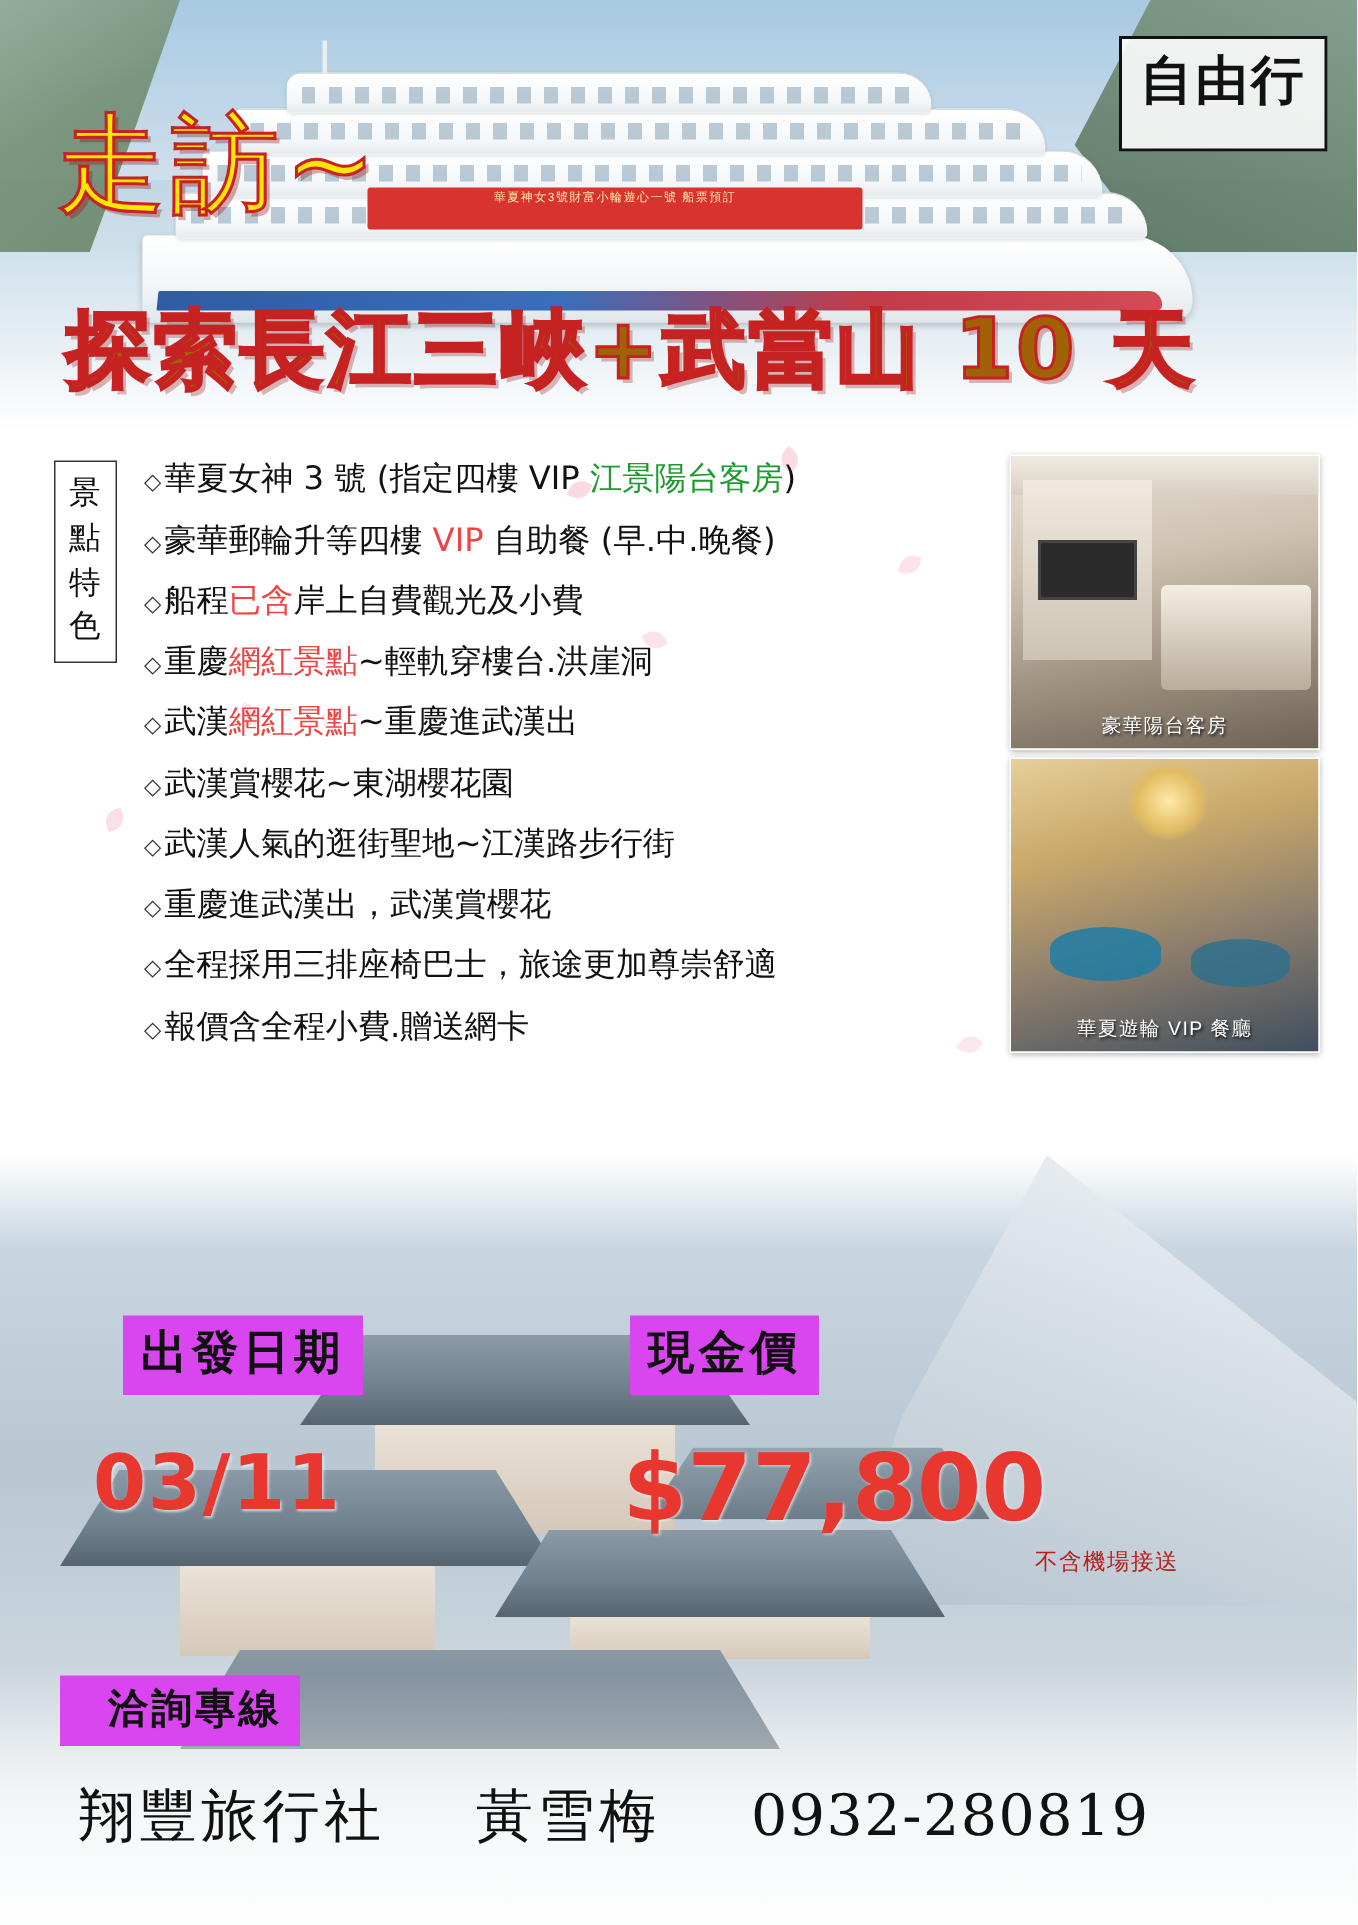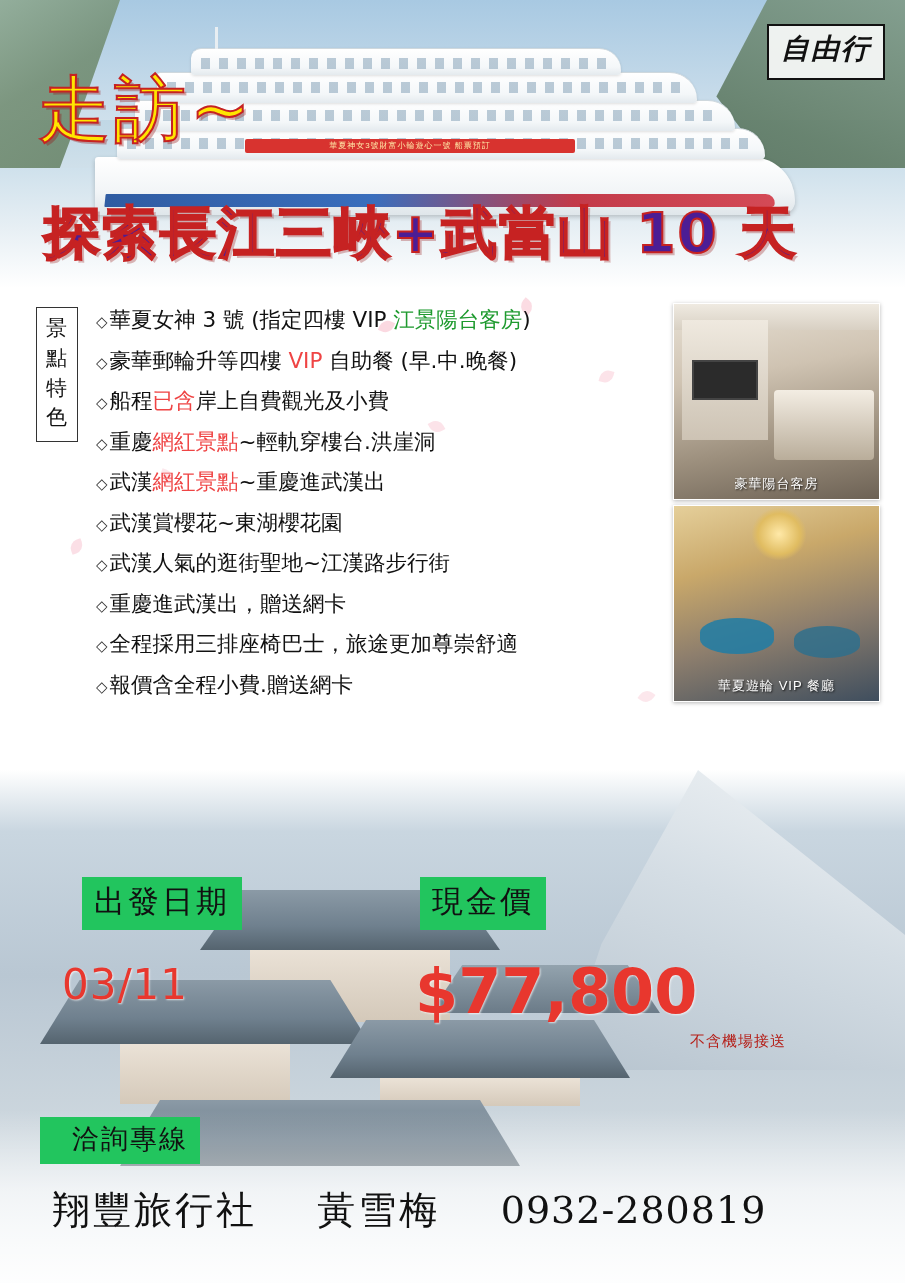--- a/index.html
+++ b/index.html
@@ -79,21 +79,21 @@
   .deck.d1 { left: 22px; bottom: 64px; width: 648px; height: 30px; }
   .deck.d2 { left: 40px; bottom: 92px; width: 600px; height: 30px; }
   .deck.d3 { left: 62px; bottom: 120px; width: 540px; height: 30px; }
   .deck.d4 { left: 96px; bottom: 148px; width: 430px; height: 26px; border-radius: 10px 22px 4px 4px;}
   .windows {
     position: absolute; left: 10px; top: 9px; right: 14px; height: 11px;
     background: repeating-linear-gradient(to right, #8fa9bd 0 9px, transparent 9px 18px);
     opacity: .6;
   }
   .ship-banner {
-    position: absolute; left: 150px; bottom: 70px; width: 330px; height: 14px;
+    position: absolute; left: 150px; bottom: 70px; width: 330px; height: 28px;
     background: #d8332f;
     color: #ffe9a8;
     font-size: 8px;
     line-height: 14px;
     text-align: center;
     letter-spacing: 1px;
     white-space: nowrap;
     overflow: hidden;
     border-radius: 2px;
   }
@@ -101,47 +101,46 @@
     position: absolute; left: 120px; bottom: 174px; width: 3px; height: 22px;
     background: #e8eef2;
   }
 
   
   .badge-free {
     position: absolute;
     right: 20px; top: 24px;
     border: 2px solid #111;
     background: rgba(255,255,255,.88);
-    padding: 4px 12px 10px;
-    font-size: 28px;
+    padding: 4px 12px 22px;
+    font-size: 35px;
     font-weight: 700;
     color: #111;
     letter-spacing: 2px;
     font-family: "DejaVu Sans", "Liberation Sans", sans-serif;
-    font-style: italic;
   }
   .title-1 {
     position: absolute;
     left: 38px; top: 62px;
     font-size: 72px;
     font-weight: 400;
     letter-spacing: 4px;
     color: #ffe600;
     -webkit-text-stroke: 2px #c62222;
     text-shadow: 3px 3px 0 rgba(150,20,20,.35);
     font-family: "DejaVu Sans", "Liberation Sans", sans-serif;
     white-space: nowrap;
   }
   .title-2 {
     position: absolute;
     left: 44px; top: 196px;
     font-size: 56px;
     font-weight: 700;
     letter-spacing: 2px;
-    color: #4c1d95;
+    color: #a16207;
     -webkit-text-stroke: 2px #c62222;
     text-shadow: 3px 3px 0 rgba(150,20,20,.3);
     font-family: "DejaVu Sans", "Liberation Sans", sans-serif;
     white-space: nowrap;
   }
 
   
   .petal {
     position: absolute;
     width: 13px; height: 13px;
@@ -282,38 +281,38 @@
   .wall.w2 { left: 250px; top: 180px; width: 200px; height: 72px; }
   .wall.w3 { left: 380px; top: 308px; width: 200px; height: 28px; }
   .mist {
     position:absolute; left:0; top: 340px; width:905px; height:180px;
     background: linear-gradient(to bottom, rgba(255,255,255,0) 0%, rgba(255,255,255,.65) 45%, rgba(255,255,255,.95) 100%);
   }
 
   
   .label-chip {
     position: absolute;
-    background: #22c55e;
+    background: #d946ef;
     color: #111;
     font-size: 31px;
-    font-weight: 400;
+    font-weight: 700;
     padding: 4px 12px 7px;
     letter-spacing: 3px;
     font-family: "DejaVu Sans", "Liberation Sans", sans-serif;
     white-space: nowrap;
   }
   .chip-date { left: 82px; top: 877px; }
   .chip-price { left: 420px; top: 877px; }
   .chip-hotline { left: 40px; top: 1117px; font-size: 27px; letter-spacing: 2px; padding-left: 32px; }
 
   .value-date {
     position: absolute;
     left: 62px; top: 960px;
-    font-size: 42px;
-    font-weight: 400;
+    font-size: 51px;
+    font-weight: 700;
     color: #e8372e;
     letter-spacing: 1px;
     font-family: "DejaVu Sans", "Liberation Sans", sans-serif;
     text-shadow: 1px 1px 2px rgba(255,255,255,.7);
   }
   .value-price {
     position: absolute;
     left: 415px; top: 955px;
     font-size: 62px;
     font-weight: 700;
@@ -394,21 +393,21 @@
       <span>景<br>點<br>特<br>色</span>
     </div>
     <div class="feature-list">
         <div class="feature-item"><span class="dia">◇</span><span>華夏女神 3 號 (指定四樓 VIP </span><span class="hl-green">江景陽台客房</span><span>)</span></div>
         <div class="feature-item"><span class="dia">◇</span><span>豪華郵輪升等四樓 </span><span class="hl-red">VIP</span><span> 自助餐 (早.中.晚餐)</span></div>
         <div class="feature-item"><span class="dia">◇</span><span>船程</span><span class="hl-red">已含</span><span>岸上自費觀光及小費</span></div>
         <div class="feature-item"><span class="dia">◇</span><span>重慶</span><span class="hl-red">網紅景點</span><span>~輕軌穿樓台.洪崖洞</span></div>
         <div class="feature-item"><span class="dia">◇</span><span>武漢</span><span class="hl-red">網紅景點</span><span>~重慶進武漢出</span></div>
         <div class="feature-item"><span class="dia">◇</span><span>武漢賞櫻花~東湖櫻花園</span></div>
         <div class="feature-item"><span class="dia">◇</span><span>武漢人氣的逛街聖地~江漢路步行街</span></div>
-        <div class="feature-item"><span class="dia">◇</span><span>重慶進武漢出，贈送網卡</span></div>
+        <div class="feature-item"><span class="dia">◇</span><span>重慶進武漢出，武漢賞櫻花</span></div>
         <div class="feature-item"><span class="dia">◇</span><span>全程採用三排座椅巴士，旅途更加尊崇舒適</span></div>
         <div class="feature-item"><span class="dia">◇</span><span>報價含全程小費.贈送網卡</span></div>
       </div>
   </div>
 
   <div class="photo photo-cabin">
     <div class="cabin-ceiling"></div>
     <div class="cabin-wall"></div>
     <div class="cabin-tv"></div>
     <div class="cabin-bed"></div>

